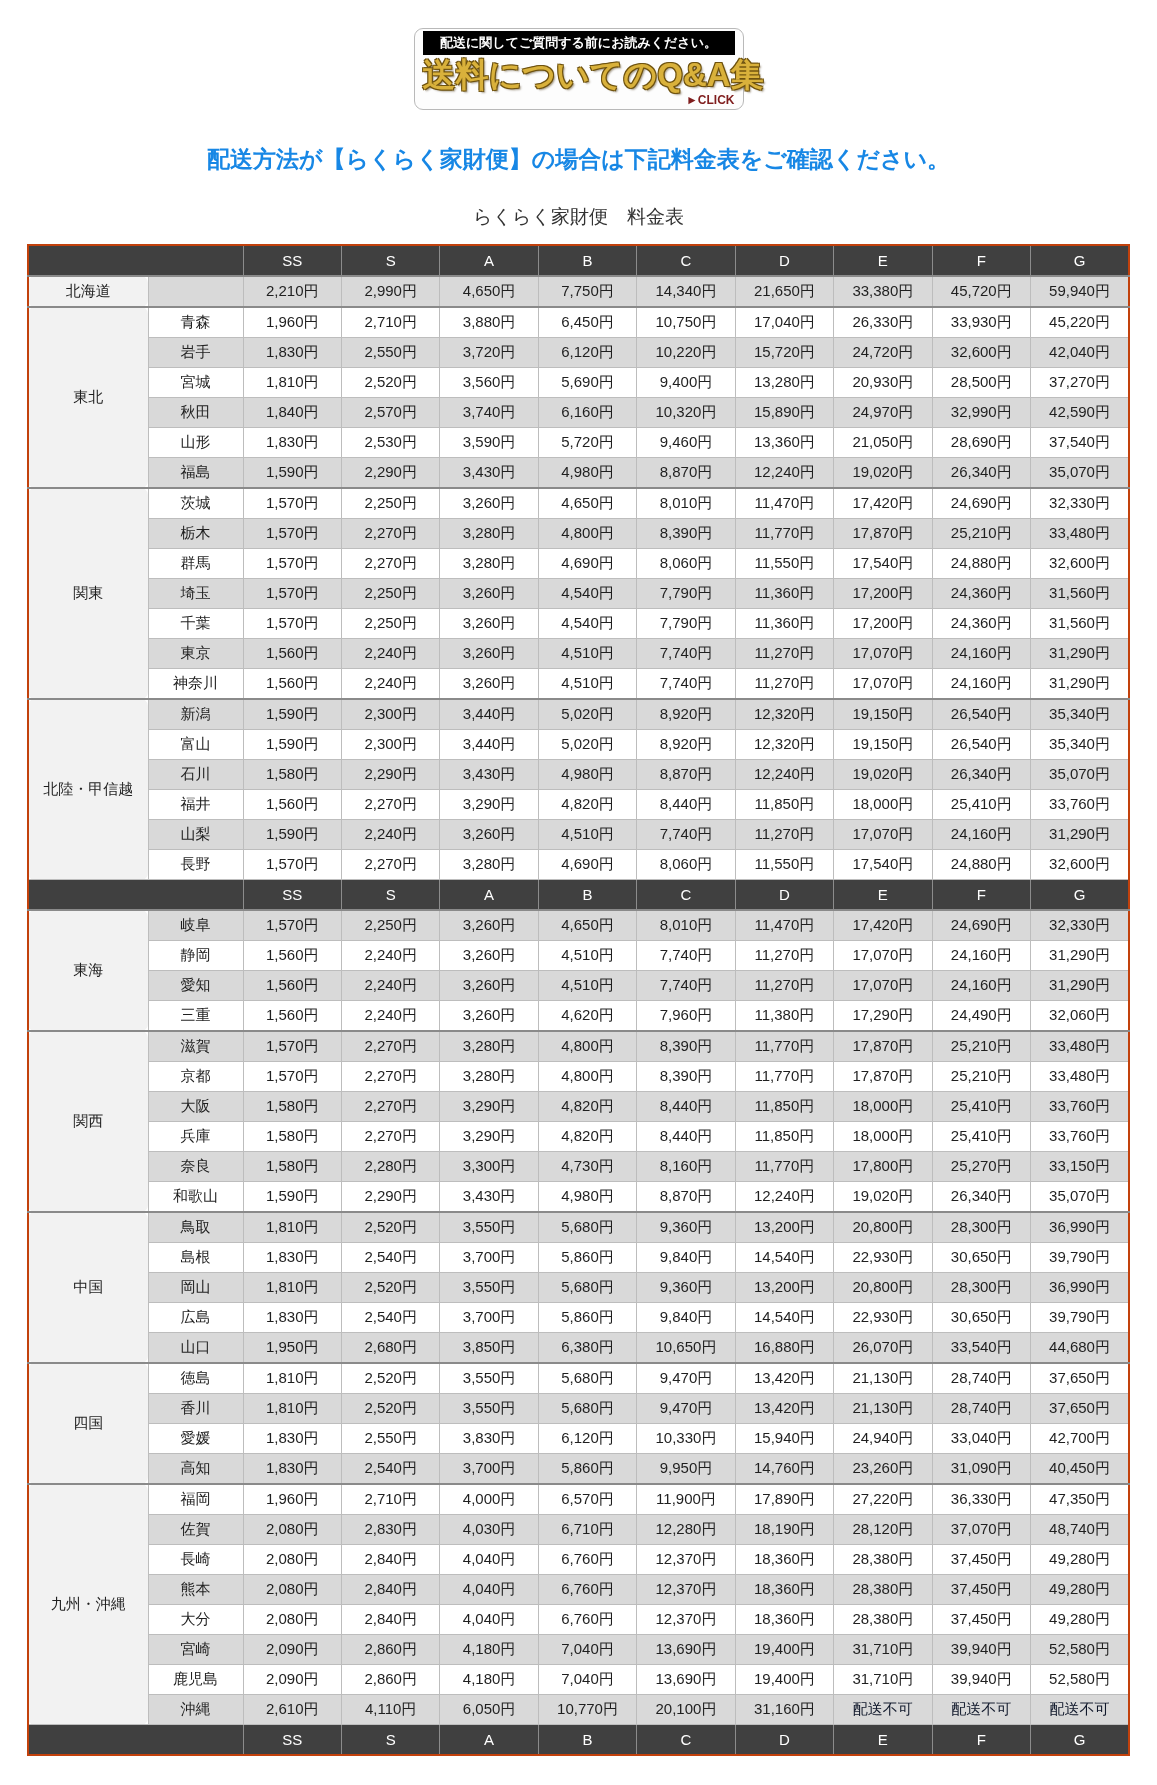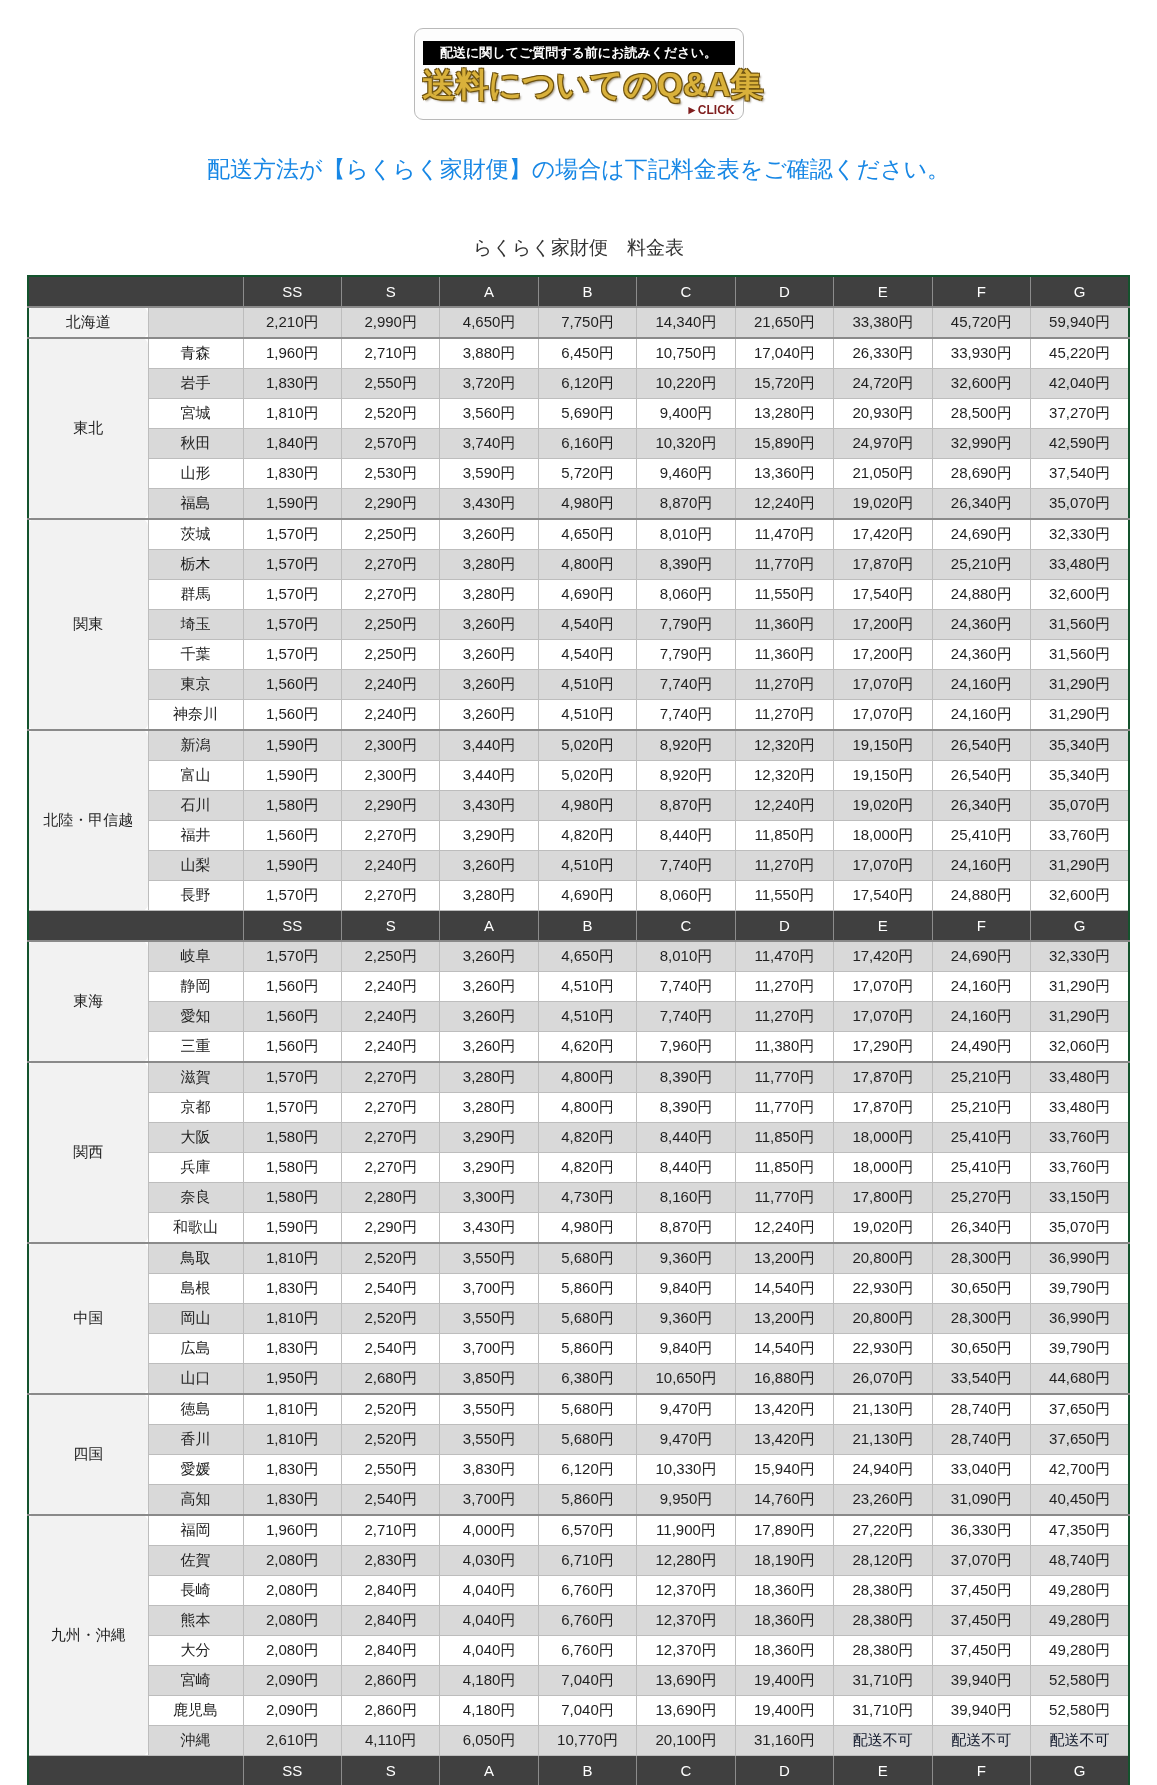--- a/index.html
+++ b/index.html
@@ -6,21 +6,21 @@
   body{
     width:1157px;min-height:1785px;
     font-family:"Liberation Sans","DejaVu Sans",sans-serif;
     color:#1f1f1f;
   }
   
   .banner{
     width:330px;margin:28px auto 0;
     border:1px solid #b9b9b9;border-radius:9px;
     background:#fdfdfd;
-    padding:12px 8px 3px;
+    padding:2px 8px 3px;
     box-sizing:border-box;
     cursor:pointer;
   }
   .banner-bar{
     background:#000;color:#fff;
     font-size:13px;font-weight:bold;
     text-align:center;padding:3px 2px;
     letter-spacing:0;white-space:nowrap;
   }
   .banner-main{
@@ -36,35 +36,35 @@
   }
   .banner-click{
     text-align:right;
     font-size:12px;font-weight:bold;color:#7f1d1d;
     line-height:1;margin-top:1px;
   }
   
   .notice{
     margin-top:34px;
     text-align:center;
-    font-size:23px;font-weight:normal;
+    font-size:23px;font-weight:bold;
     color:#1787e5;
   }
   
   .tbl-title{
-    margin:50px 0 14px;
+    margin:29px 0 14px;
     text-align:center;
     font-size:19px;color:#333;
   }
   
   table.rates{
     width:1103px;margin:0 auto;
     border-collapse:collapse;
     table-layout:fixed;
-    border:2px solid #14532d;
+    border:2px solid #c2410c;
     font-size:15px;
   }
   table.rates td,table.rates th{
     height:29px;padding:0 2px;
     text-align:center;vertical-align:middle;
     border:1px solid #bdbdbd;
     overflow:hidden;white-space:nowrap;
   }
   tr.head th{
     background:#404040;color:#ffffff;

